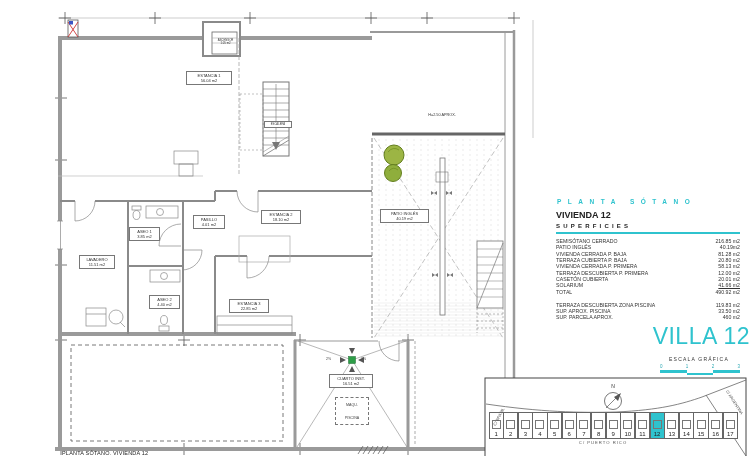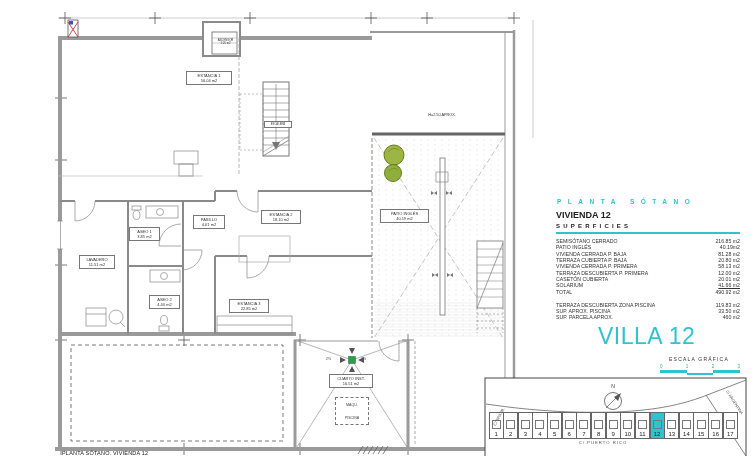--- a/index.html
+++ b/index.html
@@ -23,21 +23,21 @@
   .lg-viv{position:absolute;left:556px;top:202px;font-size:9px;font-weight:bold;color:#222;}
   .lg-sup{position:absolute;left:556px;top:215px;font-size:6px;font-weight:bold;
           letter-spacing:3.2px;color:#222;}
   .lg-rule{position:absolute;left:556px;top:224px;width:184px;height:1.8px;background:#2fc3ce;}
   .sup-rows{position:absolute;left:556px;top:230px;width:184px;}
   .sup-extra{position:absolute;left:556px;top:295px;width:184px;}
   .sup-row{display:flex;justify-content:space-between;font-size:5.2px;line-height:6.35px;color:#333;}
   .sup-extra .sup-row{line-height:5.9px;}
   .sup-row .val{text-align:right;}
   .sup-row .val.u{text-decoration:underline;}
-  .villa{position:absolute;left:598px;top:315px;width:152px;
+  .villa{position:absolute;left:598px;top:315px;width:152px;text-align:right;
          font-size:23px;color:#2fc3ce;letter-spacing:0.5px;}
   .escala{position:absolute;left:656px;top:348px;width:86px;text-align:center;
           font-size:5px;letter-spacing:1.2px;color:#333;}
   .scalebar{position:absolute;left:660px;top:356px;width:80px;height:12px;}
   .scalebar .nums{display:flex;justify-content:space-between;font-size:4.5px;color:#2fa9b4;line-height:5px;}
   .scalebar .bar{position:relative;height:6px;margin-top:1px;}
   .scalebar .seg{position:absolute;height:2.6px;background:#2fc3ce;}
   .seg.s1{left:0;width:33.4%;top:0;}
   .seg.s2{left:33.3%;width:33.4%;top:2.6px;}
   .seg.s3{left:66.6%;width:33.4%;top:0;}

